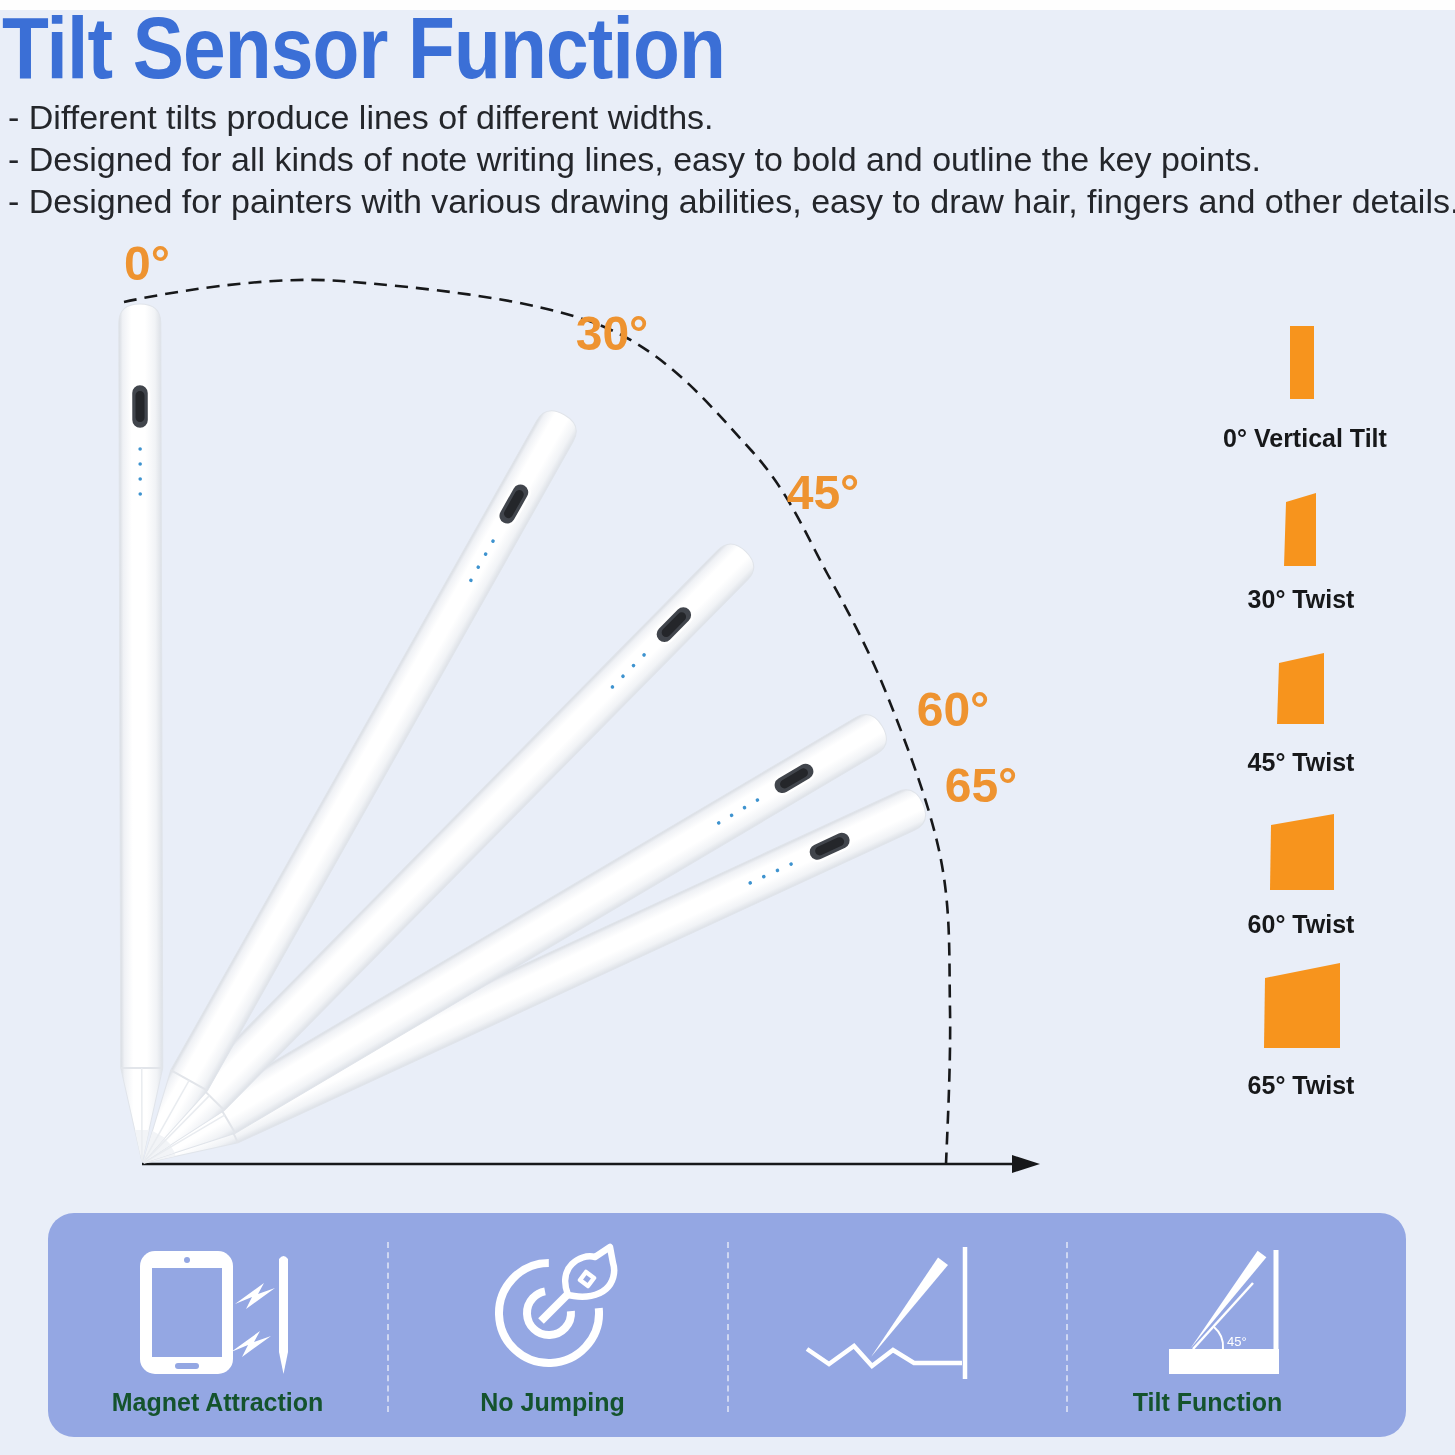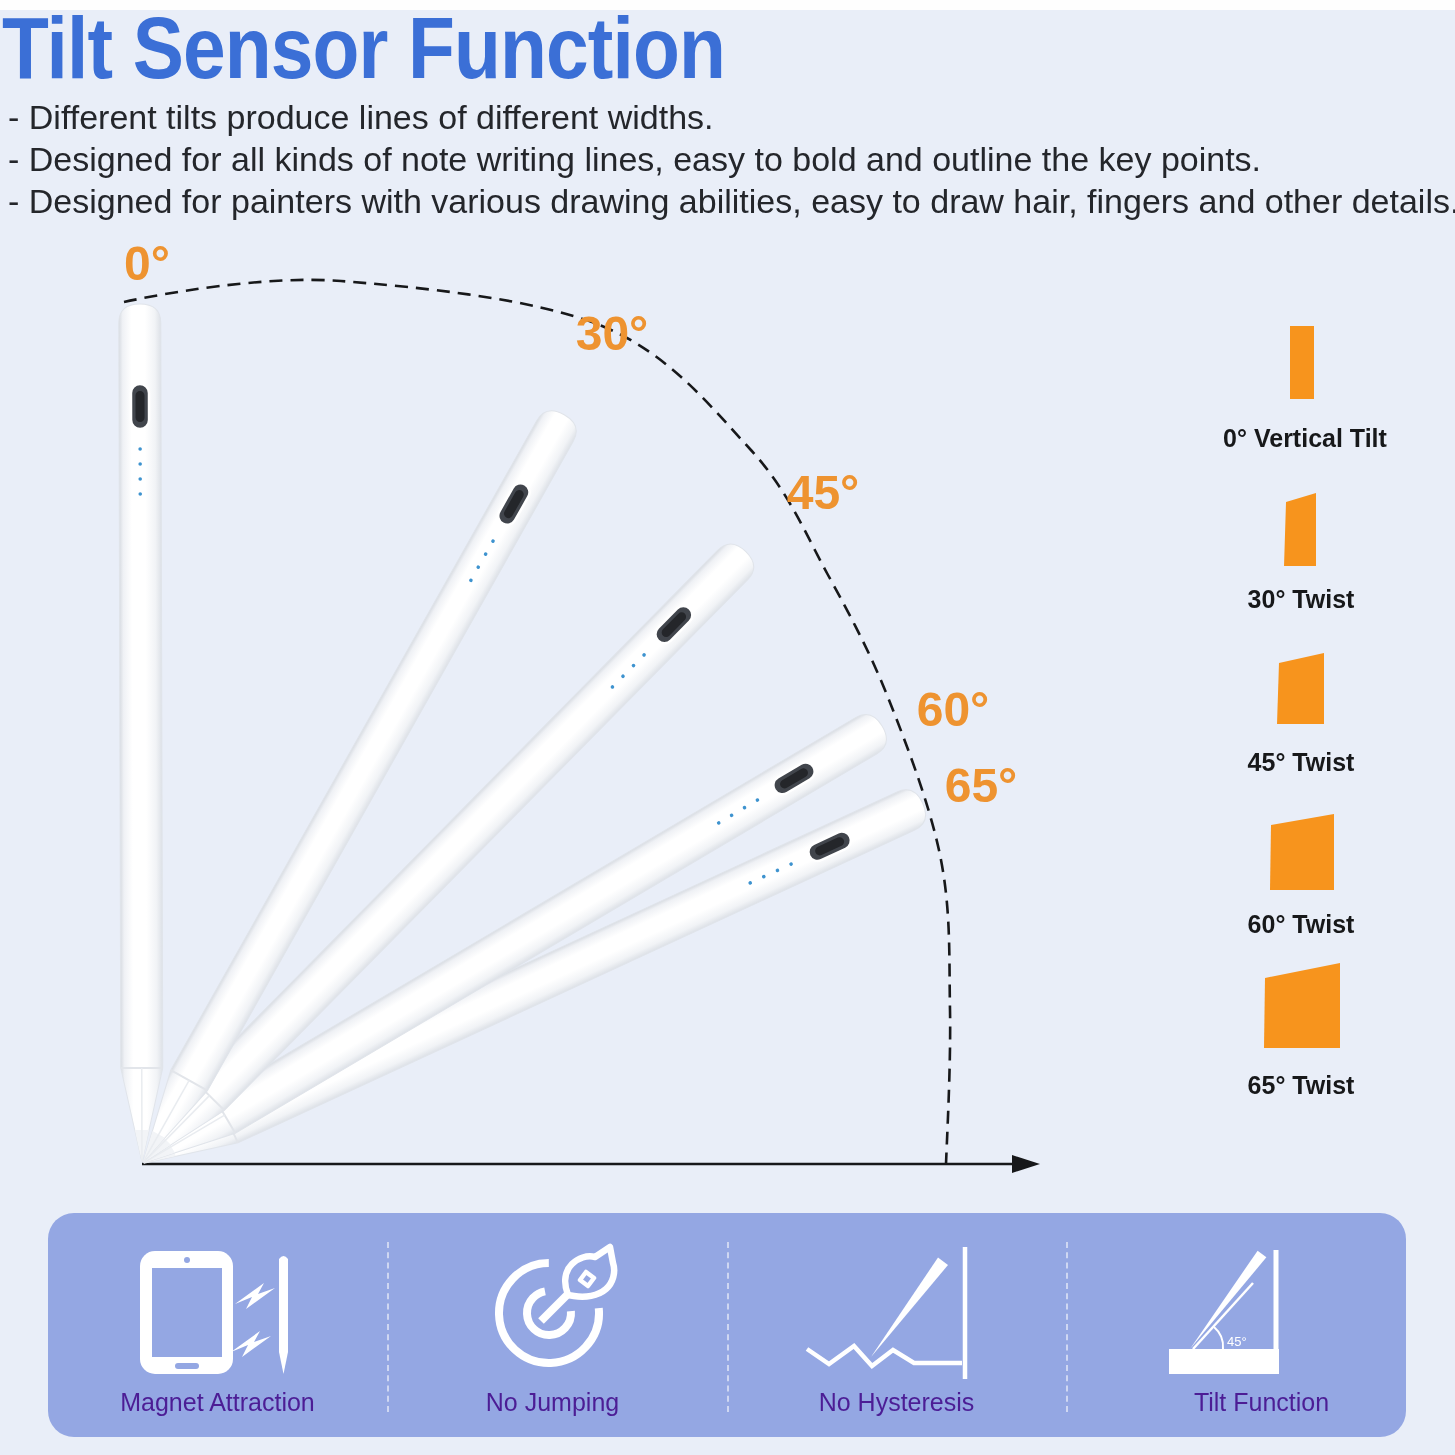--- a/index.html
+++ b/index.html
@@ -3,37 +3,36 @@
 <meta charset="utf-8">
 <style>
 html,body{margin:0;padding:0;}
 #page{position:relative;width:1455px;height:1455px;background:#E9EEF8;overflow:hidden;font-family:"Liberation Sans",sans-serif;padding-left:40px;}
 #topstrip{position:absolute;left:0;top:0;width:1455px;height:10px;background:#fefefe;}
 #title{position:absolute;left:2px;top:-3px;font-size:88px;font-weight:bold;color:#3B6FD6;letter-spacing:-1px;white-space:nowrap;transform:scaleX(0.872);transform-origin:0 0;}
 #bullets{position:absolute;left:8px;top:96px;font-size:34px;line-height:42px;color:#24262b;white-space:nowrap;}
 #mainsvg{position:absolute;left:0;top:0;z-index:3;}
 #banner{position:absolute;left:48px;top:1213px;width:1358px;height:224px;background:#94A7E3;border-radius:26px;z-index:1;}
 .sep{position:absolute;top:29px;height:170px;width:0;border-left:2px dashed rgba(255,255,255,0.55);}
-.blbl{position:absolute;top:175px;width:339px;text-align:center;color:#4c1d95;font-weight:normal;font-size:25px;}
+.blbl{position:absolute;top:175px;width:339px;text-align:center;color:#14532d;font-weight:bold;font-size:25px;}
 </style>
 </head>
 <body>
 <div id="page">
   <div id="topstrip"></div>
   <div id="title">Tilt Sensor Function</div>
   <div id="bullets">- Different tilts produce lines of different widths.<br>- Designed for all kinds of note writing lines, easy to bold and outline the key points.<br>- Designed for painters with various drawing abilities, easy to draw hair, fingers and other details.</div>
 
   <div id="banner">
     <div class="sep" style="left:339px"></div>
     <div class="sep" style="left:679px"></div>
     <div class="sep" style="left:1018px"></div>
     <div class="blbl" style="left:0px">Magnet Attraction</div>
     <div class="blbl" style="left:335px">No Jumping</div>
-    <div class="blbl" style="left:679px">No Hysteresis</div>
-    <div class="blbl" style="left:1044px">Tilt Function</div>
+    <div class="blbl" style="left:990px">Tilt Function</div>
   </div>
 
   <svg id="mainsvg" width="1455" height="1455" viewBox="0 0 1455 1455">
     <defs>
       <linearGradient id="peng" x1="0" y1="0" x2="1" y2="0">
         <stop offset="0" stop-color="#d8dce2"></stop>
         <stop offset="0.09" stop-color="#eff1f5"></stop>
         <stop offset="0.30" stop-color="#ffffff"></stop>
         <stop offset="0.62" stop-color="#ffffff"></stop>
         <stop offset="0.86" stop-color="#f1f3f6"></stop>

